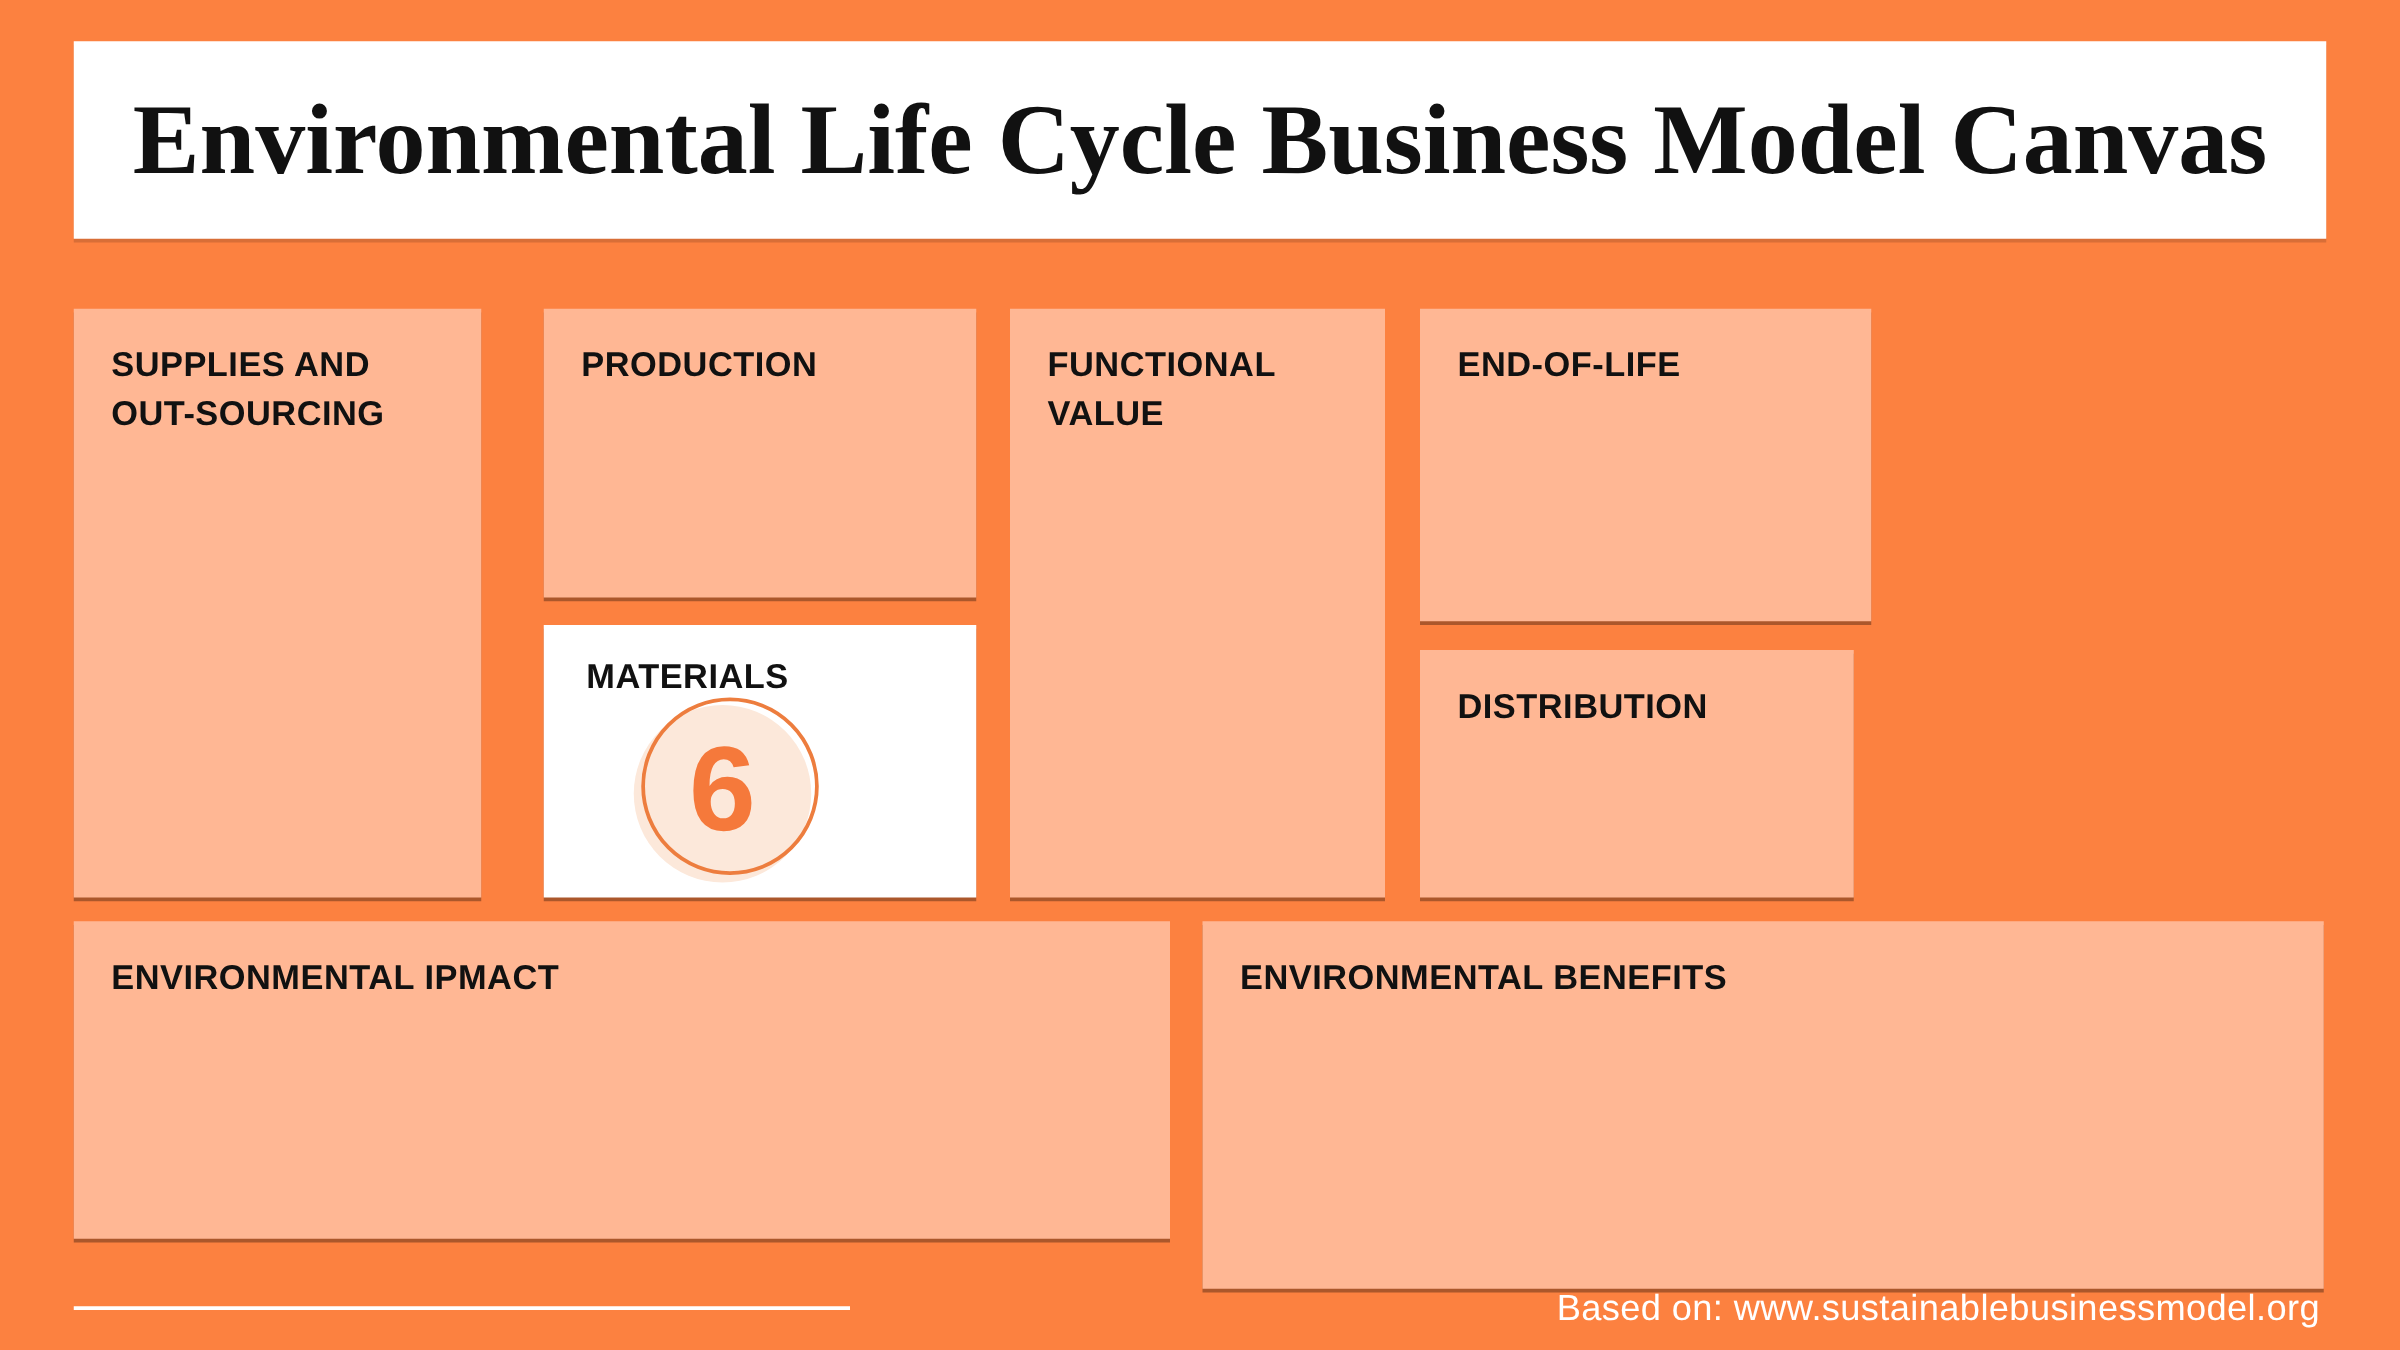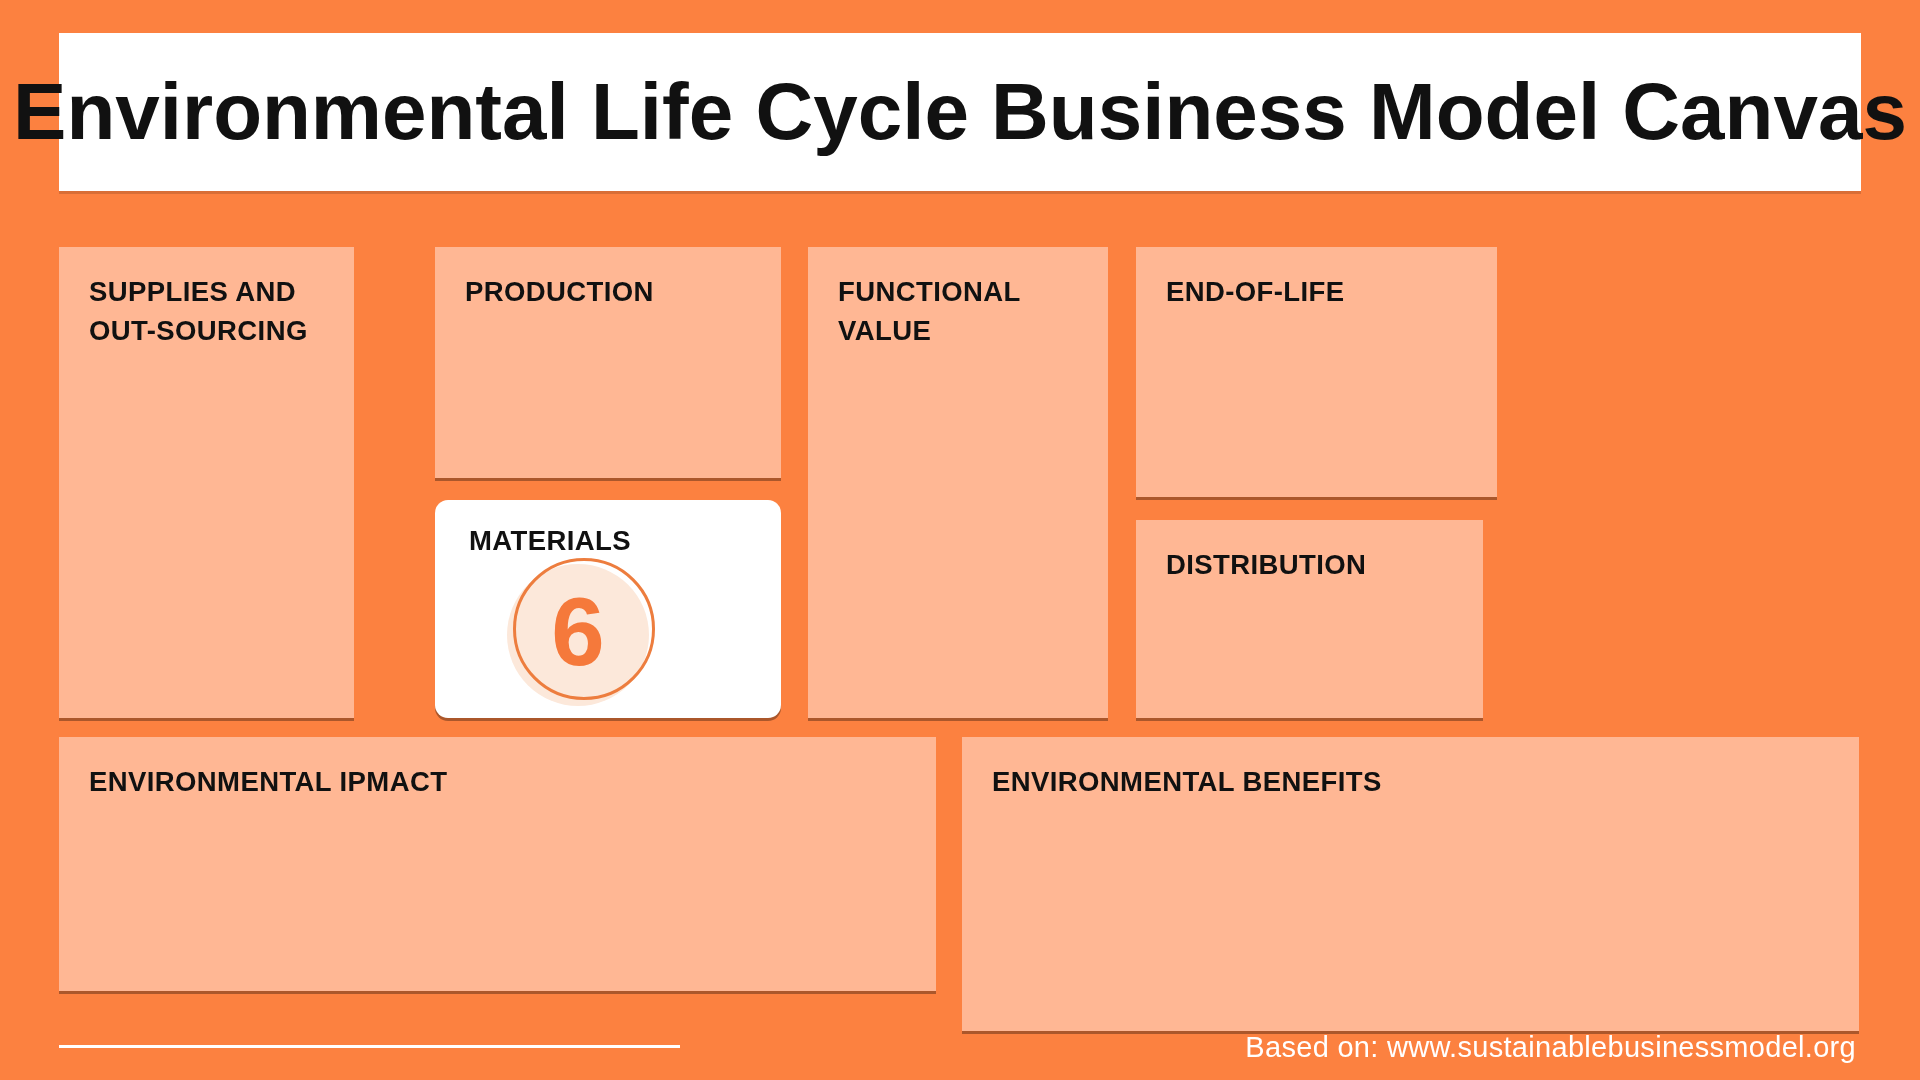--- a/index.html
+++ b/index.html
@@ -16,49 +16,50 @@
   
   #banner {
     position: absolute;
     left: 59px; top: 33px;
     width: 1802px; height: 158px;
     background: var(--card-white, #FFFFFF);
     box-shadow: 0 3px 0 rgba(0,0,0,0.14);
     display: flex;
     align-items: center;
     justify-content: center;
+    font-family: Liberation Serif, serif;
   }
   #banner h1 {
     font-size: 80px;
     font-weight: 700;
     letter-spacing: 0px;
     color: var(--ink, #111111);
     white-space: nowrap;
   }
 
   
   .card {
     position: absolute;
     background: var(--card, #FFB794);
     box-shadow: 0 3px 0 rgba(0,0,0,0.32);
   }
-  .card.white { background: var(--card-white, #FFFFFF); border-radius: 13px; }
+  .card.white { background: var(--card-white, #FFFFFF); }
 
   .card h2 {
     padding: 26px 30px 0 30px;
     font-size: 27.5px;
     font-weight: 700;
     letter-spacing: 0.4px;
     line-height: 1.4;
     color: var(--ink, #111111);
   }
   .card h2 span { display: block; }
 
   
-  #card-supplies     { left: 59px;   top: 247px; width: 295px; height: 471px; }
+  #card-supplies     { left: 59px;   top: 247px; width: 326px; height: 471px; }
   #card-production   { left: 435px;  top: 247px; width: 346px; height: 231px; }
   #card-materials    { left: 435px;  top: 500px; width: 346px; height: 218px; }
   #card-functional   { left: 808px;  top: 247px; width: 300px; height: 471px; }
   #card-endoflife    { left: 1136px; top: 247px; width: 361px; height: 250px; }
   #card-distribution { left: 1136px; top: 520px; width: 347px; height: 198px; }
   #card-usephase     { left: 1511px; top: 247px; width: 348px; height: 471px; }
   #card-impact       { left: 59px;   top: 737px; width: 877px; height: 254px; }
   #card-benefits     { left: 962px;  top: 737px; width: 897px; height: 294px; }
 
   #card-materials h2 { padding: 22px 0 0 34px; }

